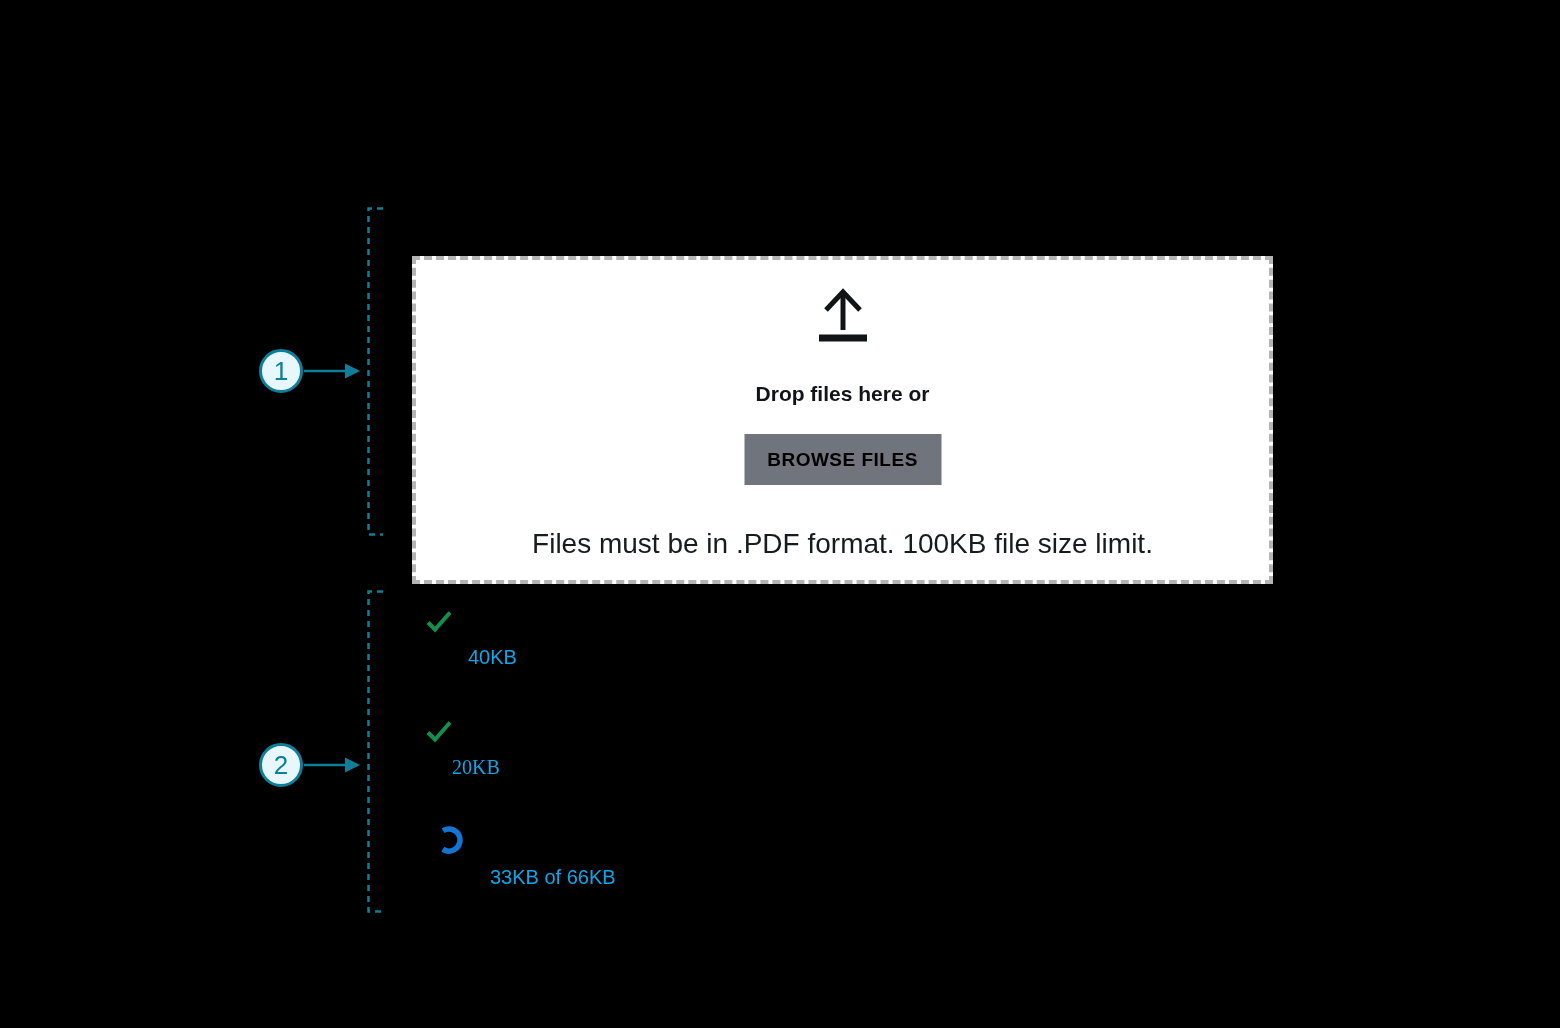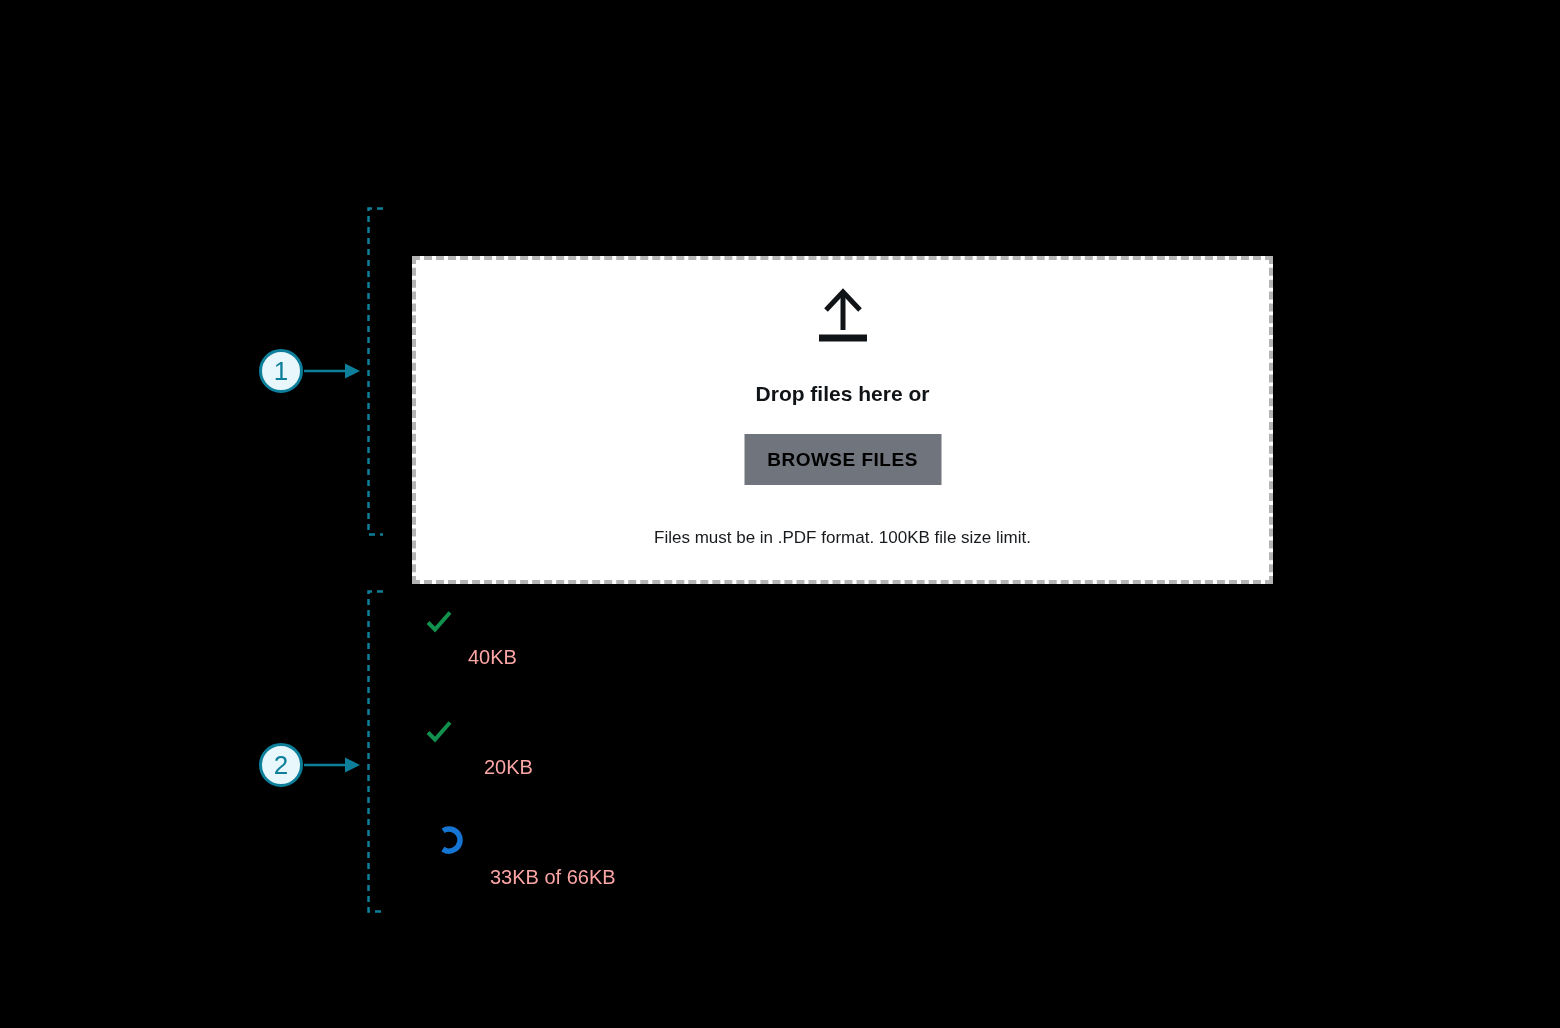--- a/index.html
+++ b/index.html
@@ -31,29 +31,29 @@
     font-size:21px;font-weight:700;color:#111417;
   }
   .browse-btn{
     position:absolute;left:50%;top:174px;transform:translateX(-50%);
     width:197px;height:51px;background:#70757d;border:none;
     color:#000000;font-family:"Liberation Sans",sans-serif;
     font-size:19px;font-weight:700;letter-spacing:0.5px;cursor:pointer;
   }
   .dz-hint{
     position:absolute;left:0;top:268px;width:100%;text-align:center;
-    font-size:17px;font-weight:400;color:#181b1e;
+    font-size:28px;font-weight:400;color:#181b1e;
   }
   
   .status-icon{position:absolute;}
   .size-label{
-    position:absolute;font-size:20px;color:#fca5a5;white-space:nowrap;
+    position:absolute;font-size:20px;color:#0ea5e9;white-space:nowrap;
   }
   .size-1{left:468px;top:646px;}
-  .size-2{left:484px;top:756px;}
+  .size-2{left:452px;top:756px;font-family:Liberation Serif, serif;}
   .size-3{left:490px;top:866px;}
   .check-1{left:424px;top:606px;}
   .check-2{left:424px;top:716px;}
   .spin-3{left:433px;top:824px;}
 </style>
 </head>
 <body>
 
 <div class="canvas">
 

